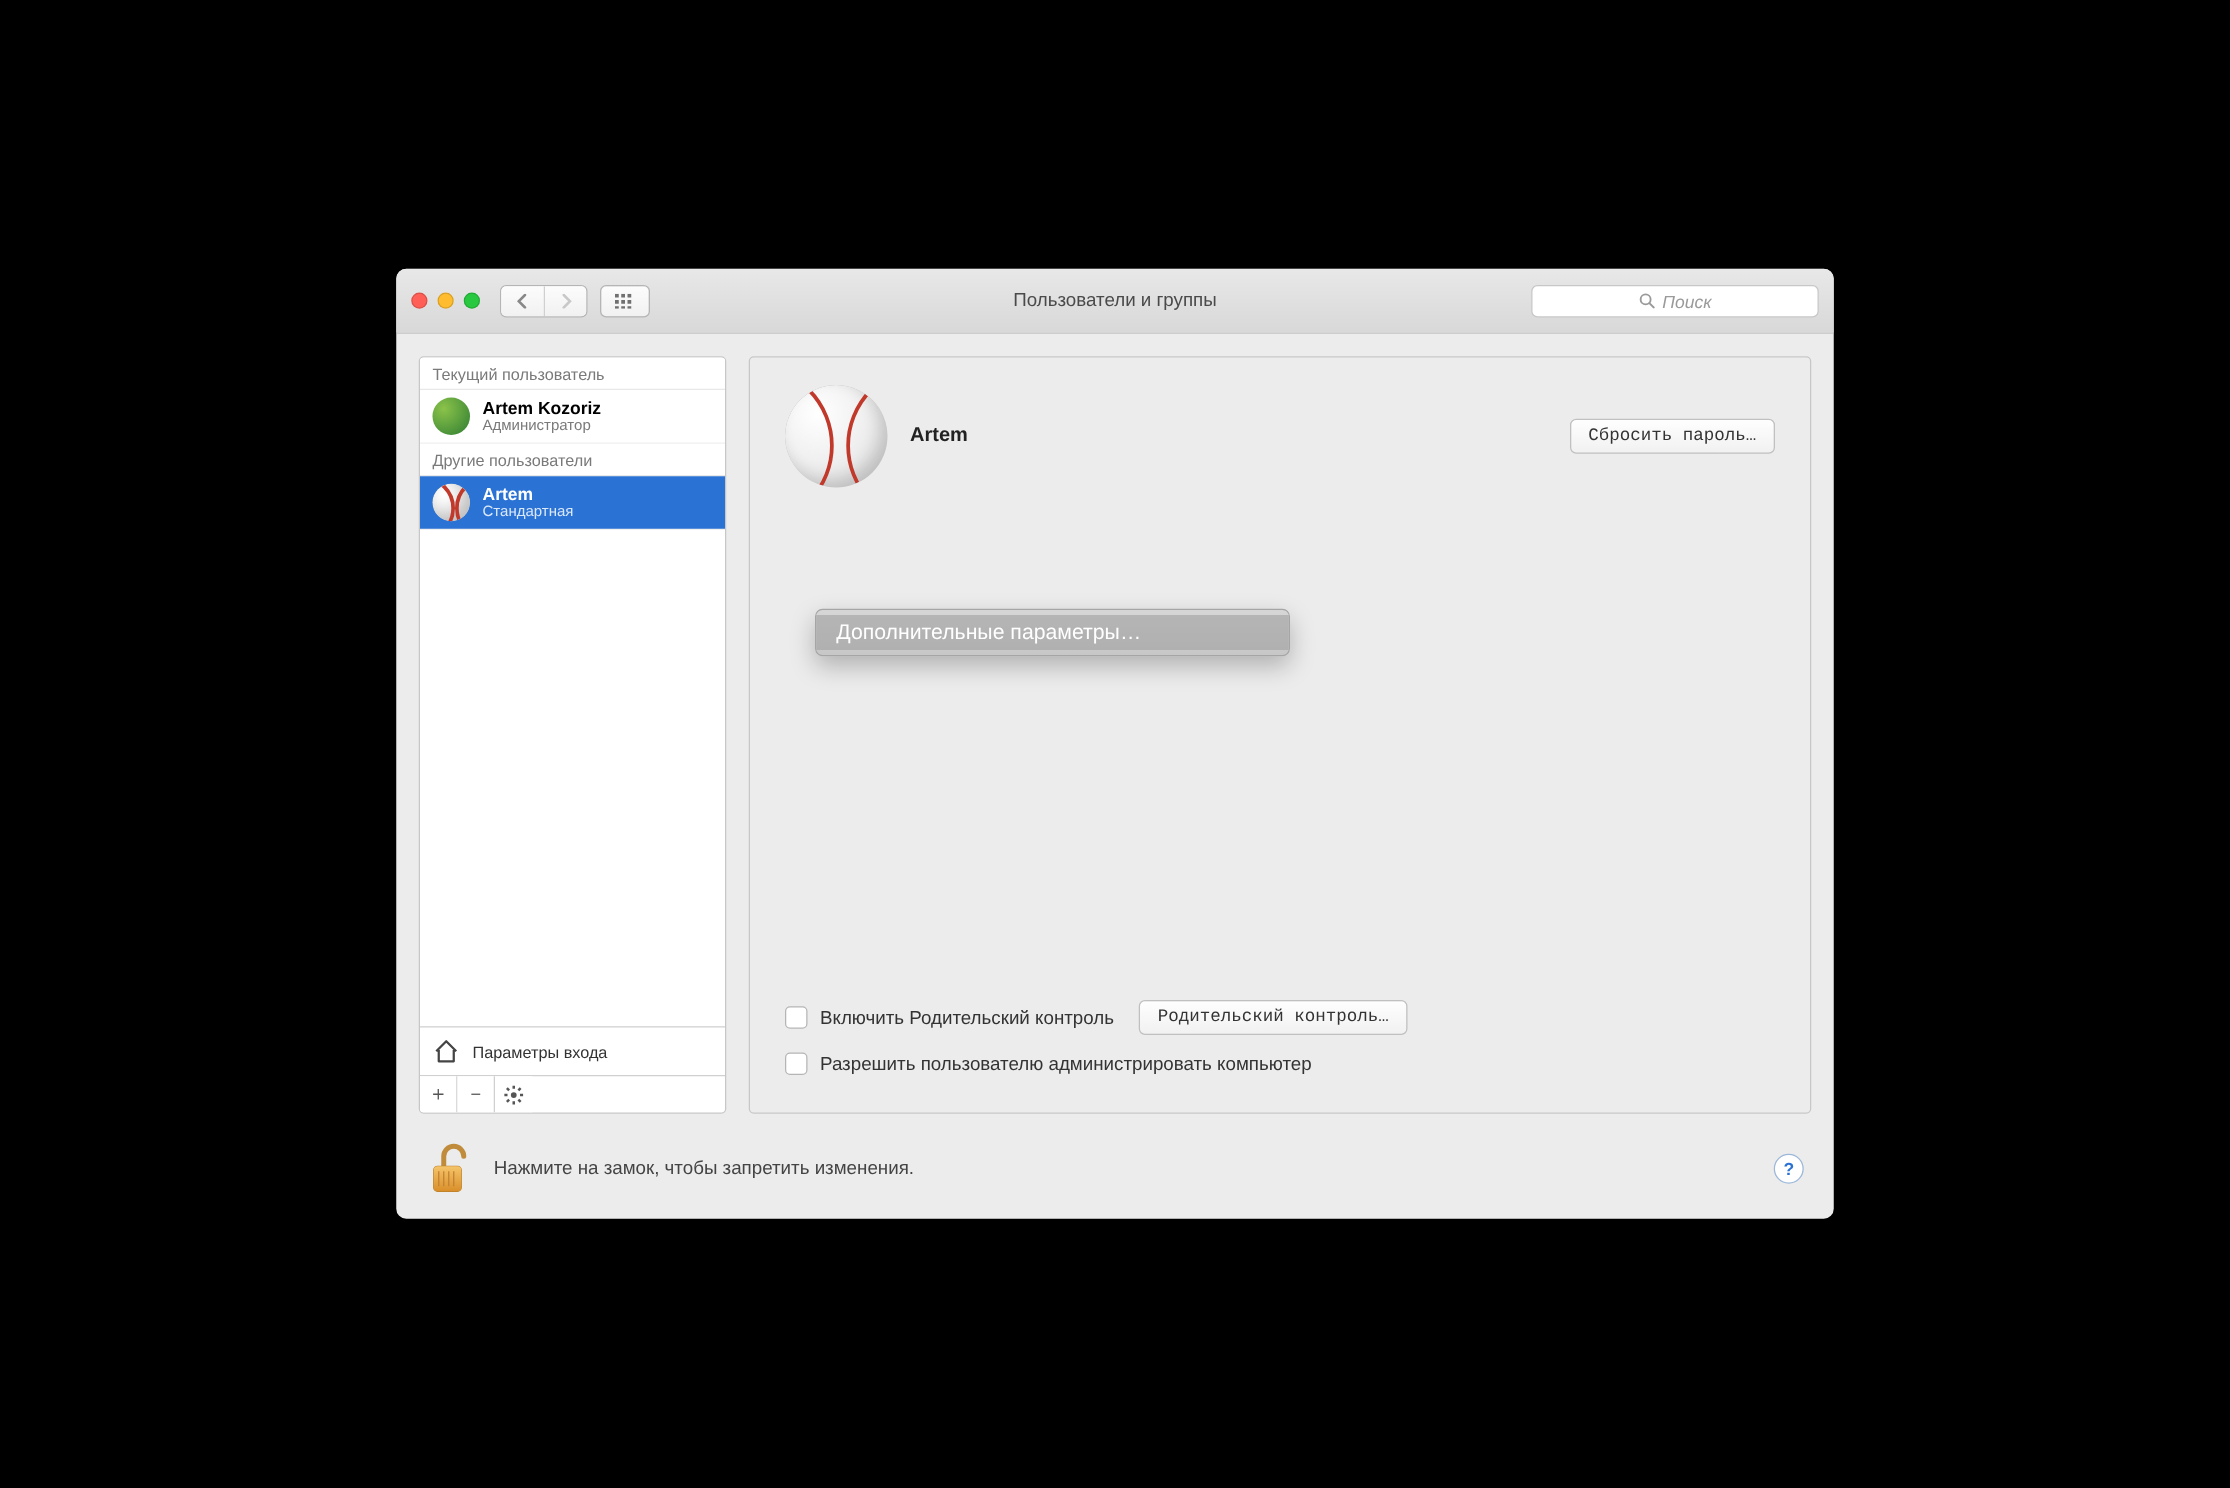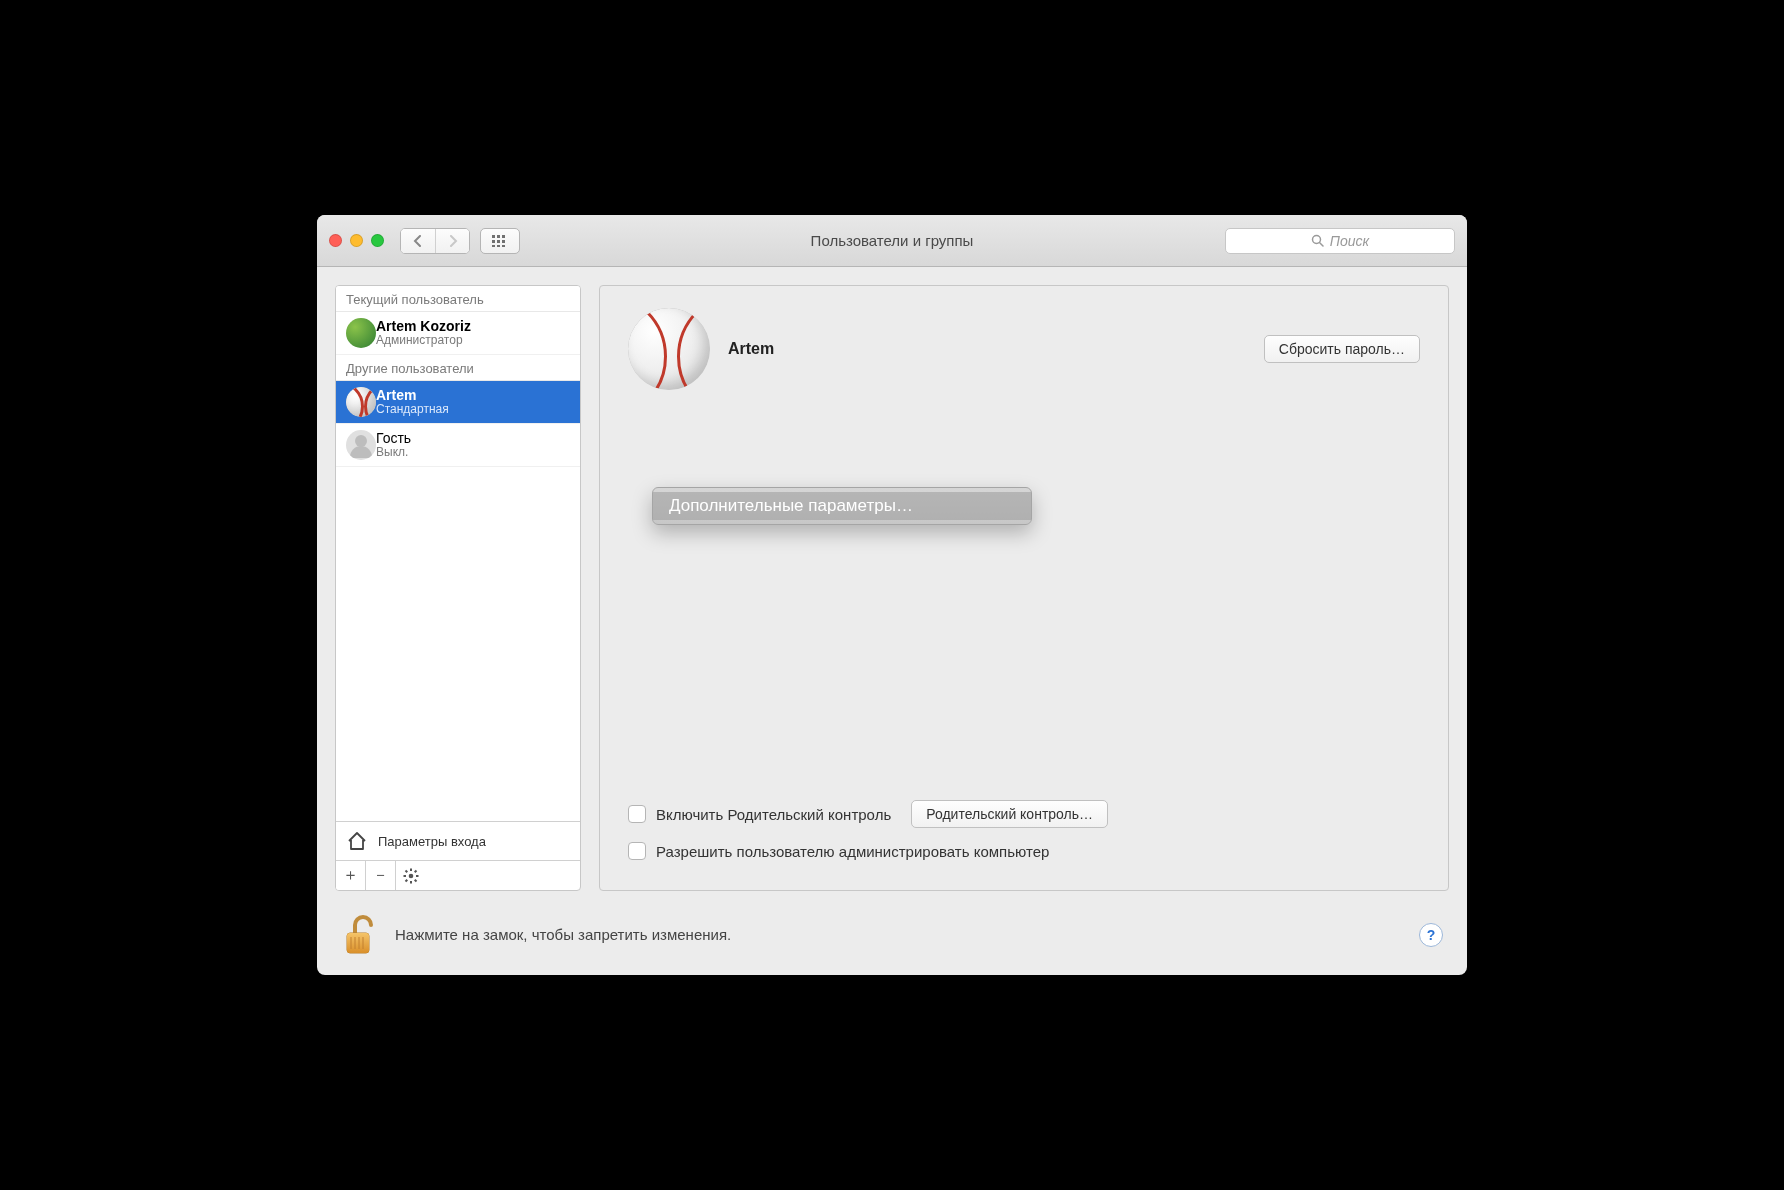--- a/index.html
+++ b/index.html
@@ -85,21 +85,21 @@
     display:flex; flex-direction:column;
     overflow:hidden;
   }
   .section-label {
     font-size:13px; color:#7a7a7a;
     padding:6px 10px 4px 10px;
     border-bottom:1px solid #e8e8e8;
     background:#fff;
   }
   .userrow {
-    display:flex; align-items:center; 
+    display:flex; align-items:center; gap:10px;
     padding:6px 10px;
     border-bottom:1px solid #f0f0f0;
     position:relative;
   }
   .userrow.selected {
     background:#2a72d4;
     color:#fff;
   }
   .userrow.selected .sub { color:#dbe8fb; }
   .avatar {
@@ -151,20 +151,21 @@
     display:flex; align-items:center; gap:18px;
   }
   .profilehead .uname { font-size:16px; font-weight:700; color:#222; }
   .btn {
     height:28px; padding:0 14px;
     border:1px solid #c0c0c0; border-radius:5px;
     background:linear-gradient(#fefefe,#f1f1f1);
     font-size:14px; color:#333;
     display:inline-flex; align-items:center; justify-content:center;
     white-space:nowrap;
+    font-family:Liberation Mono, monospace;
   }
   .reset { margin-left:auto; }
   .checks { margin-top:auto; display:flex; flex-direction:column; gap:14px; padding-bottom:8px;}
   .checkrow { display:flex; align-items:center; gap:10px; font-size:15px; color:#333; }
   .cb {
     width:18px;height:18px;border:1px solid #b5b5b5;border-radius:4px;
     background:#fff;
   }
   .footer {
     display:flex; align-items:center; gap:16px;
@@ -290,27 +291,20 @@
             <div class="baseball-wrap">
                 <div class="baseball"></div>
               </div>
           </div>
           <div class="uinfo">
             <span class="uname bold">Artem</span>
             <span class="sub">Стандартная</span>
           </div>
         </div>
 
-        <div class="userrow">
-          <div class="avatar guest"></div>
-          <div class="uinfo">
-            <span class="uname">Гость</span>
-            <span class="sub">Выкл.</span>
-          </div>
-        </div>
 
         <div class="spacer"></div>
 
         <div class="login-options">
           <svg width="22" height="22" viewBox="0 0 22 22">
             <path d="M3 11 L11 3 L19 11 M5 10 V19 H17 V10" stroke="#444" stroke-width="1.8" fill="none" stroke-linejoin="round"></path>
           </svg>
           <span>Параметры входа</span>
         </div>
 

